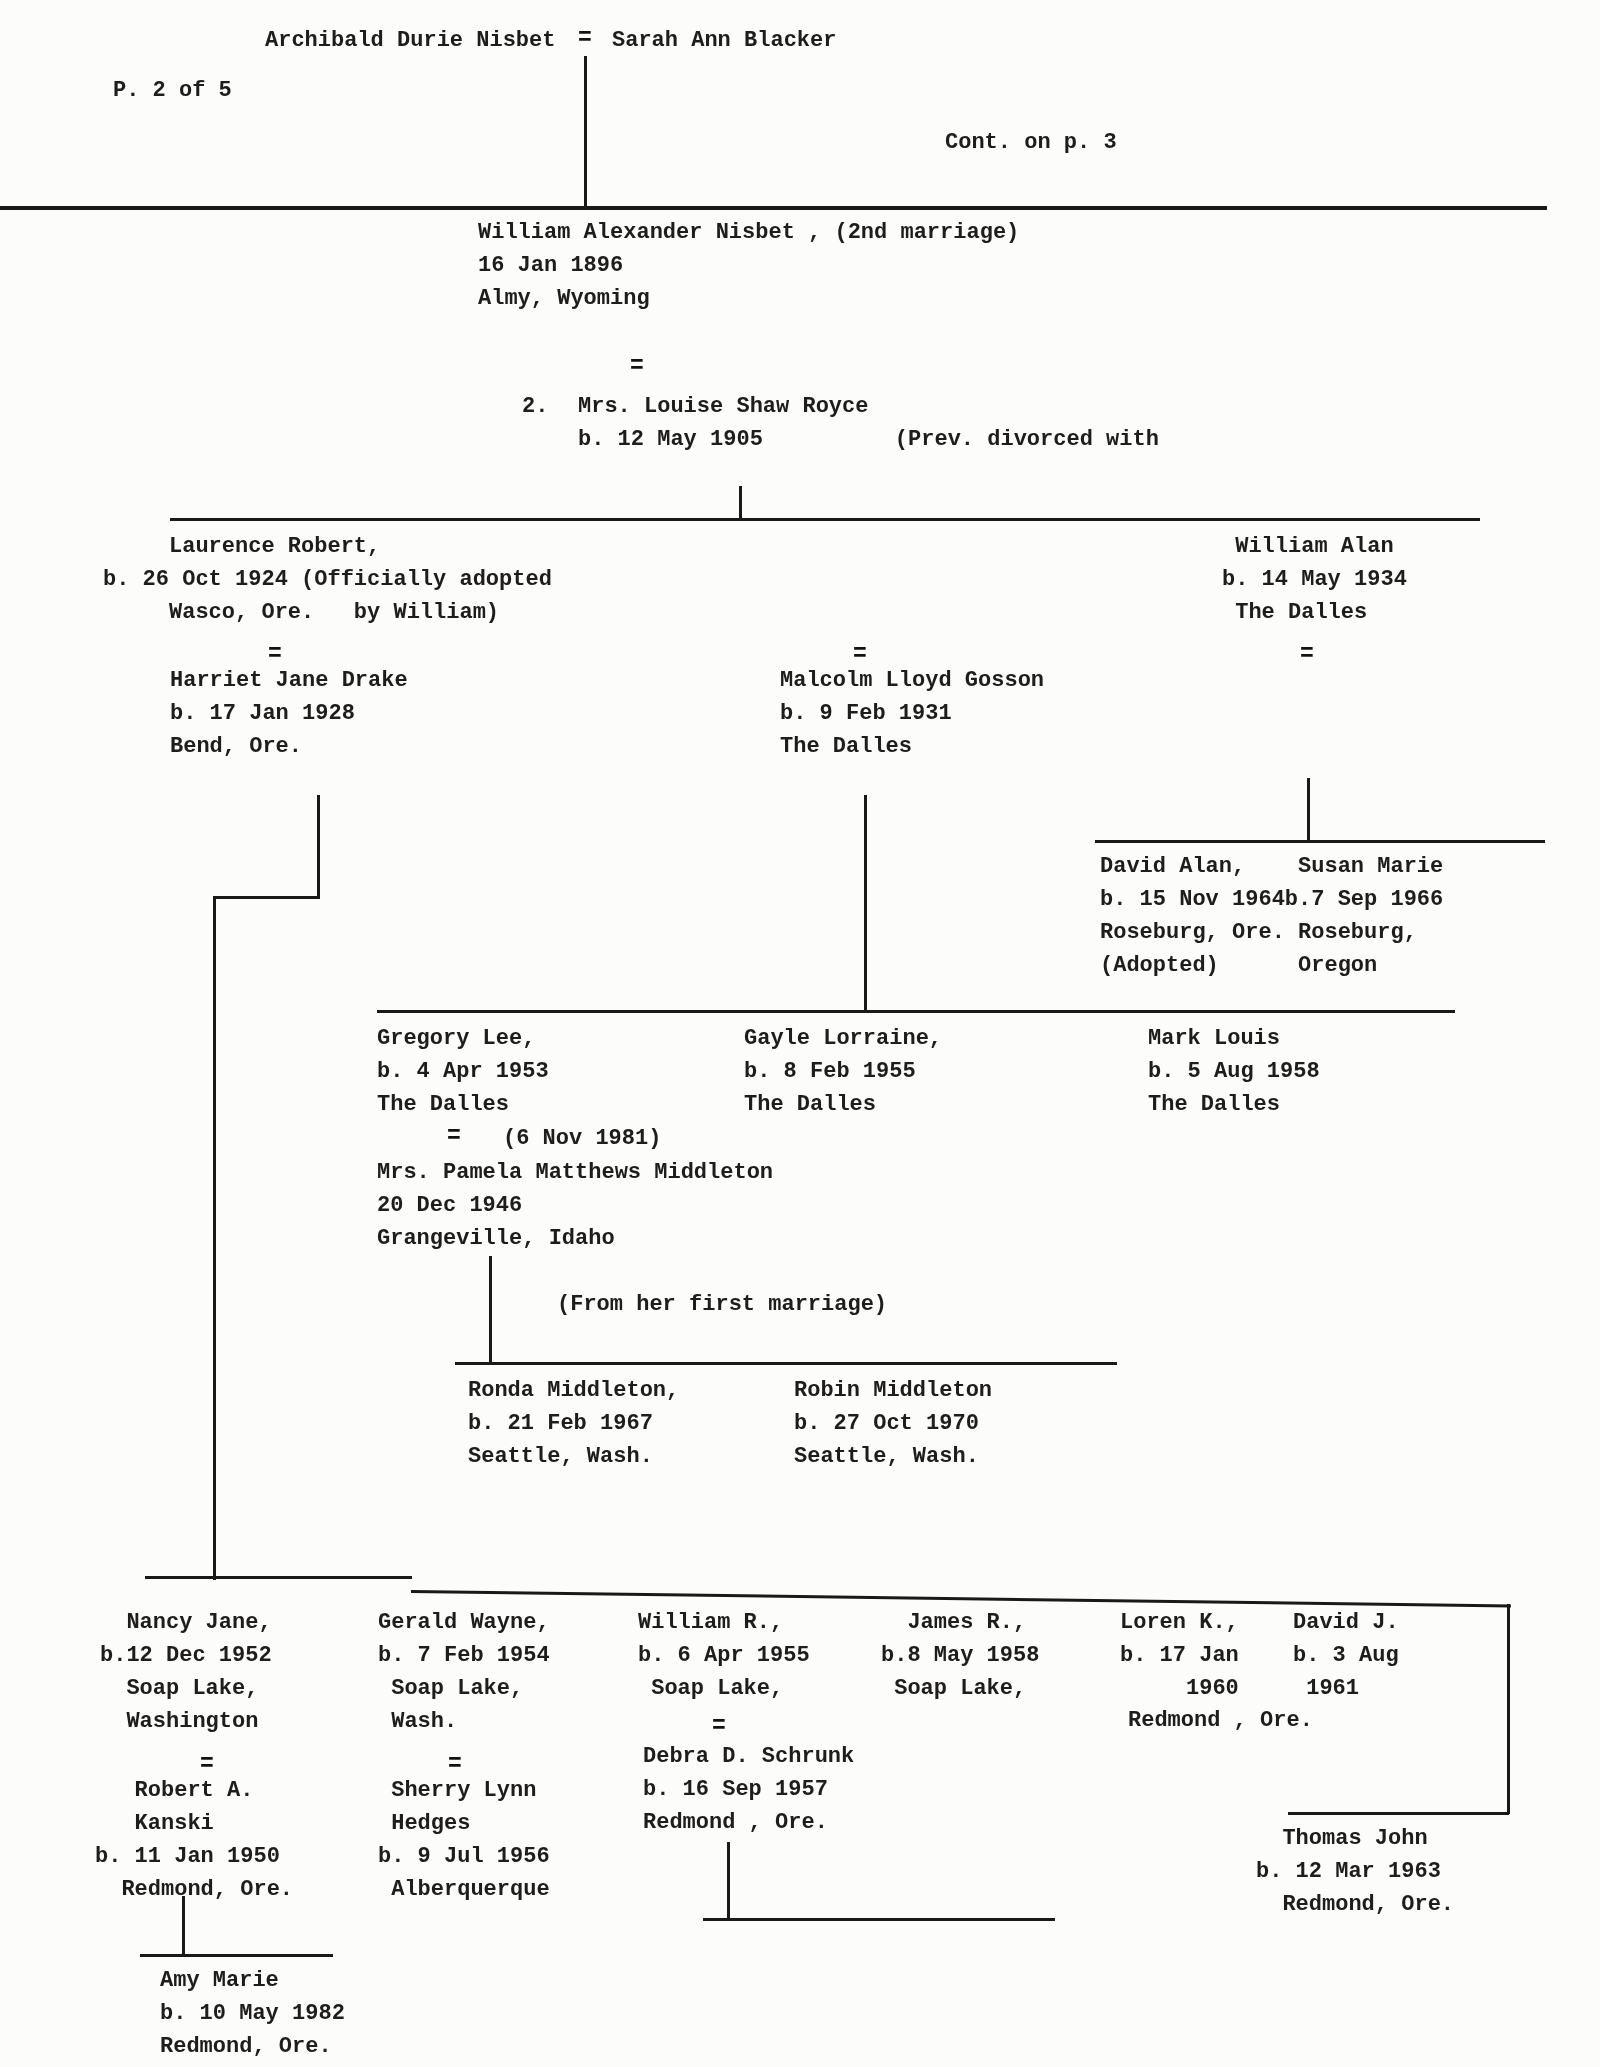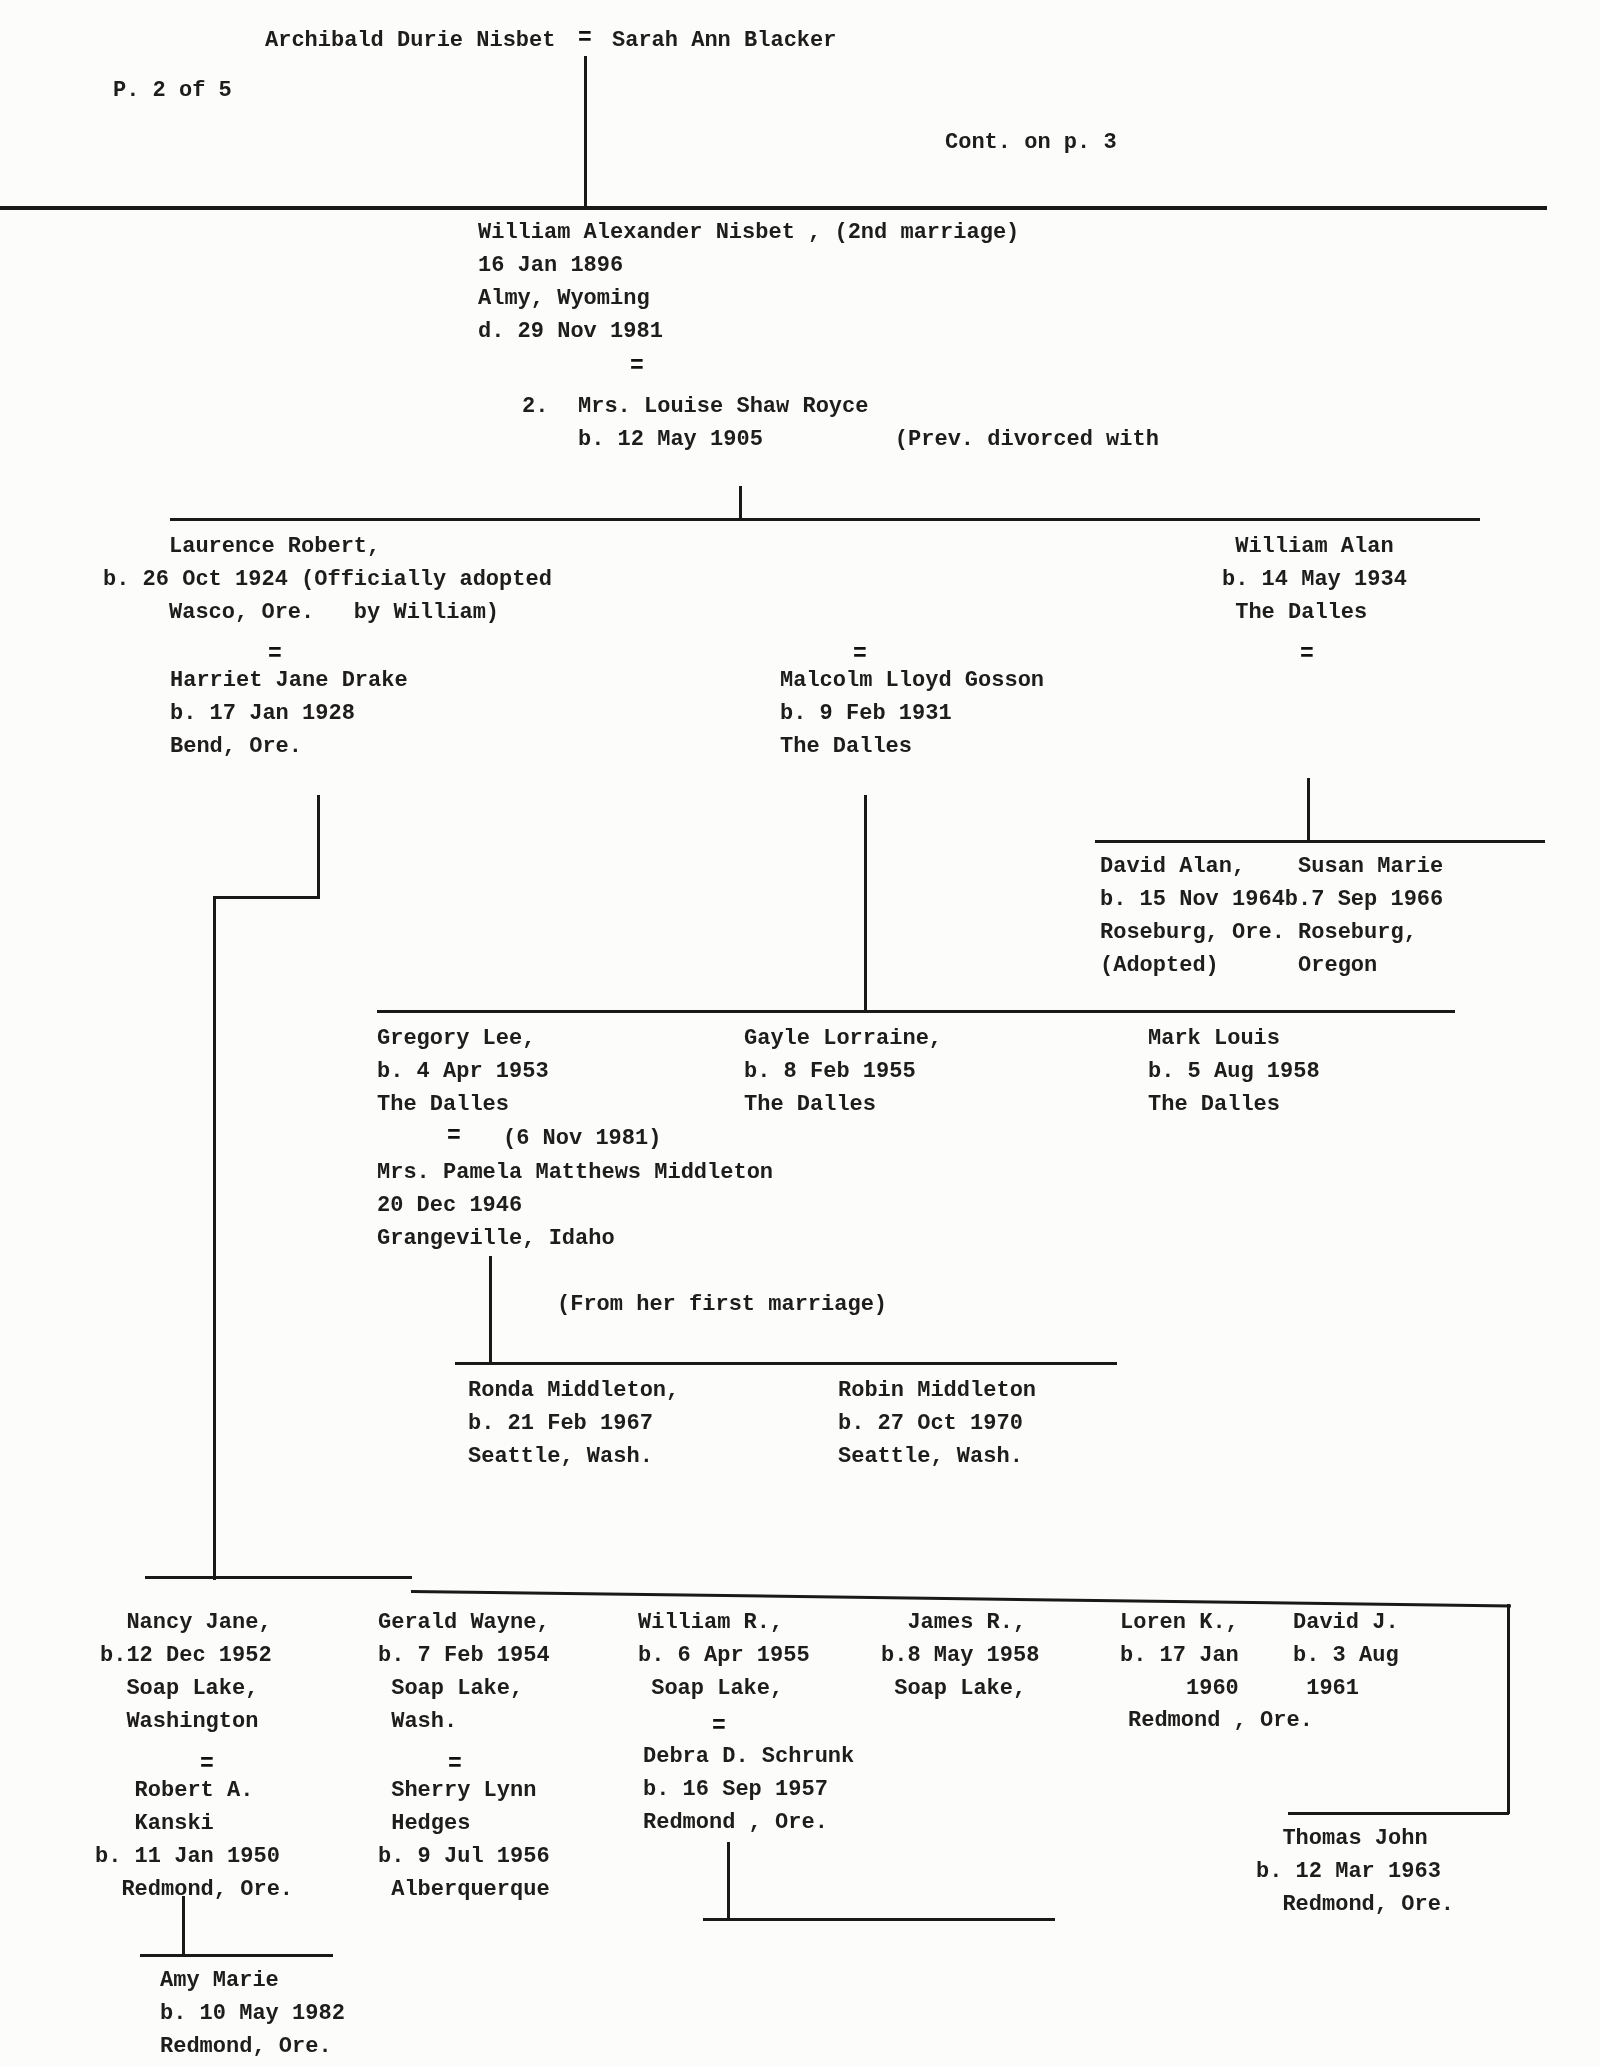--- a/index.html
+++ b/index.html
@@ -33,21 +33,20 @@
   <div class="t" style="left:113px;top:74px">P. 2 of 5</div>
   <div class="t" style="left:945px;top:126px">Cont. on p. 3</div>
 
   <div class="vl" style="left:584px;top:56px;height:150px"></div>
   <div class="hl" style="left:0;top:206px;width:1547px;height:4px"></div>
 
   <div class="b" style="left:478px;top:216px">
     <div class="ln">William Alexander Nisbet , (2nd marriage)</div>
     <div class="ln">16 Jan 1896</div>
     <div class="ln">Almy, Wyoming</div>
-    <div class="ln">d. 29 Nov 1981</div>
   </div>
   <div class="t eq" style="left:630px;top:350px">=</div>
   <div class="t" style="left:522px;top:390px">2.</div>
   <div class="b" style="left:578px;top:390px">
     <div class="ln">Mrs. Louise Shaw Royce</div>
     <div class="ln">b. 12 May 1905          (Prev. divorced with</div>
   </div>
 
   <div class="vl" style="left:739px;top:486px;height:32px"></div>
   <div class="hl" style="left:170px;top:518px;width:1310px"></div>
@@ -119,21 +118,21 @@
 
   <div class="vl" style="left:489px;top:1256px;height:108px"></div>
   <div class="t" style="left:557px;top:1288px">(From her first marriage)</div>
 
   <div class="hl" style="left:455px;top:1362px;width:662px"></div>
   <div class="b" style="left:468px;top:1374px">
     <div class="ln">Ronda Middleton,</div>
     <div class="ln">b. 21 Feb 1967</div>
     <div class="ln">Seattle, Wash.</div>
   </div>
-  <div class="b" style="left:838px;top:1374px">
+  <div class="b" style="left:794px;top:1374px">
     <div class="ln">Robin Middleton</div>
     <div class="ln">b. 27 Oct 1970</div>
     <div class="ln">Seattle, Wash.</div>
   </div>
 
   <div class="hl" style="left:145px;top:1576px;width:267px"></div>
   <div class="hl tilt" style="left:411px;top:1590px;width:1100px"></div>
   <div class="vl" style="left:1507px;top:1604px;height:210px"></div>
 
   <div class="b" style="left:100px;top:1606px">

